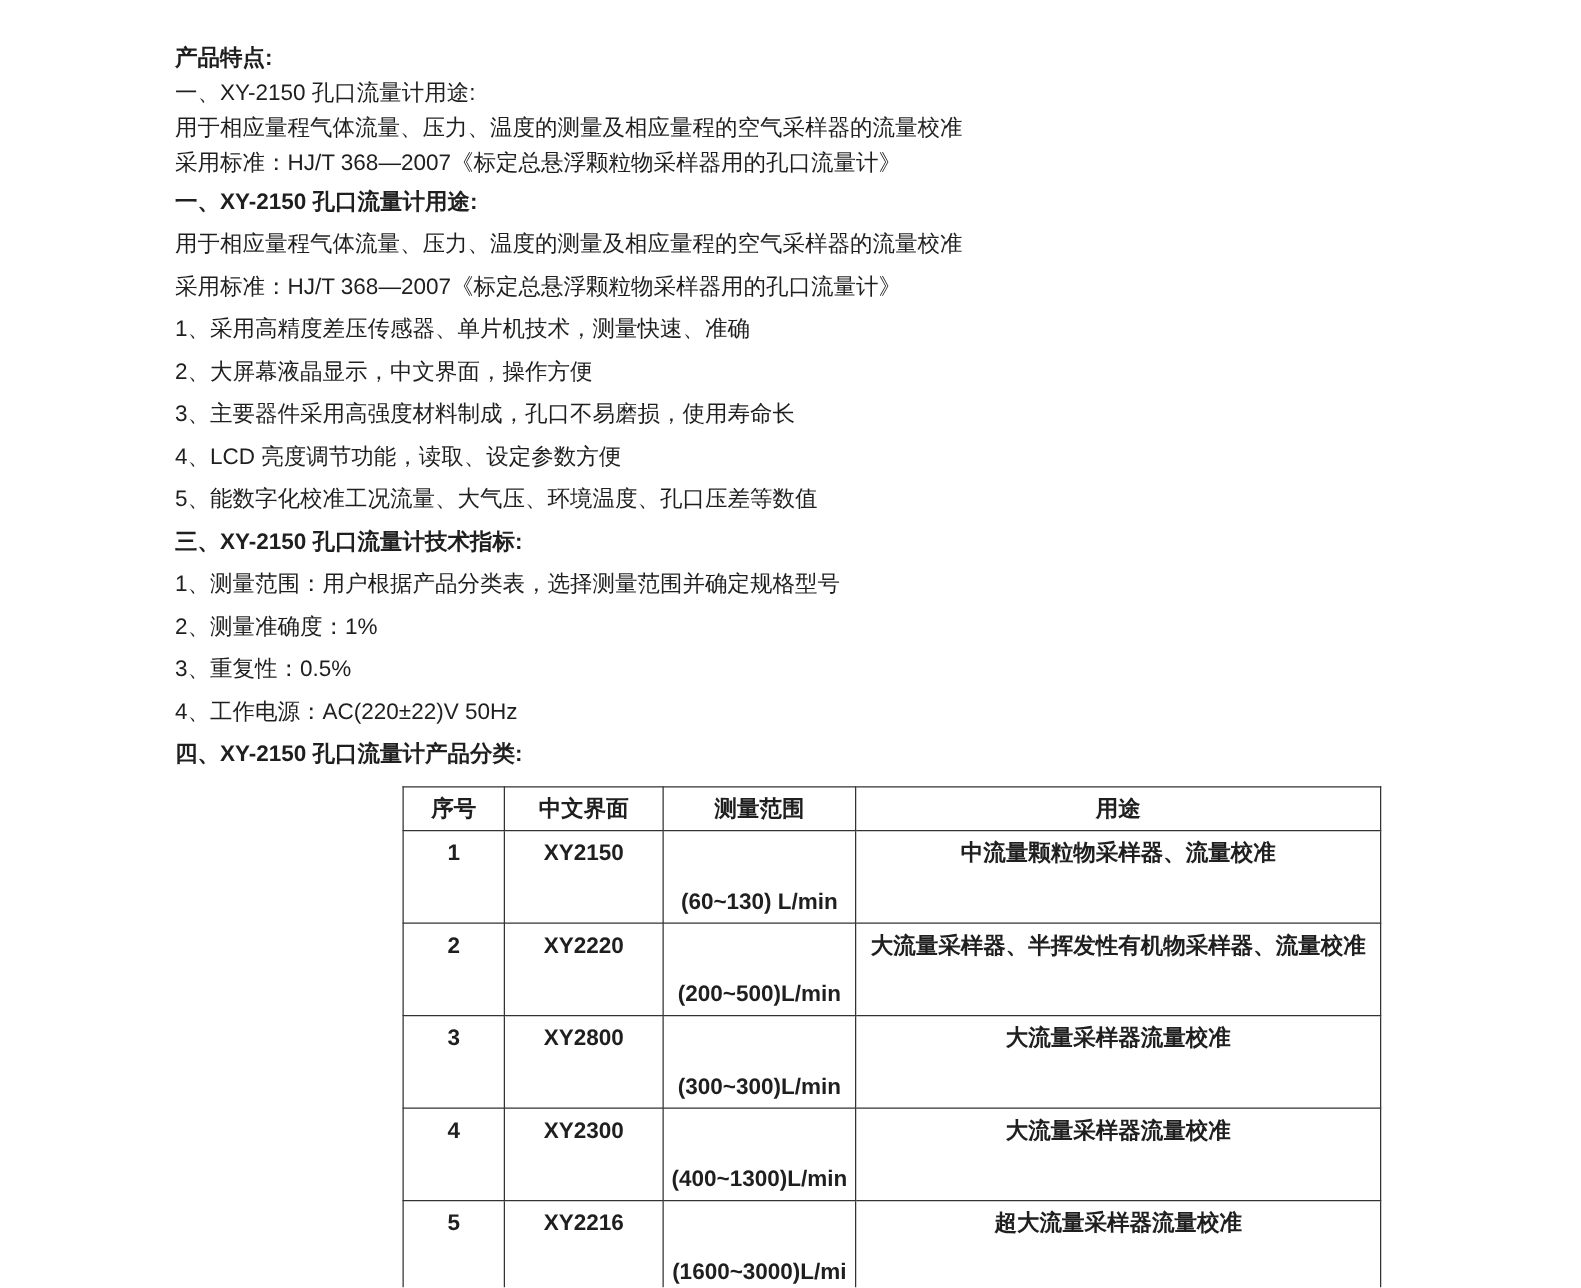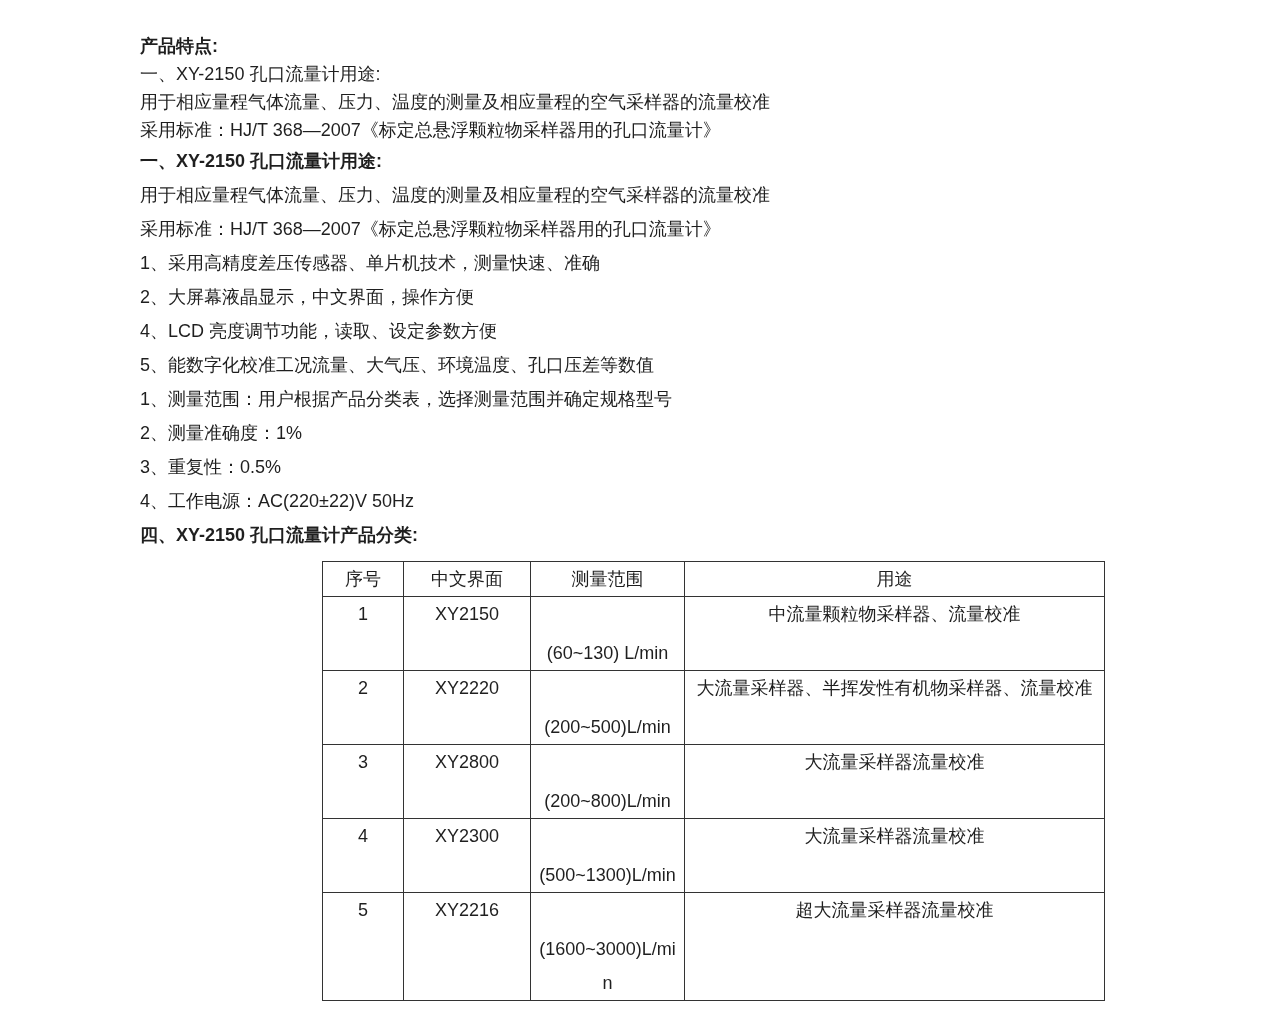--- a/index.html
+++ b/index.html
@@ -49,21 +49,21 @@
   table.classify{
     border-collapse:collapse;
     table-layout:fixed;
     margin:9px 0 0 182px;
     width:782px;
   }
   table.classify th,
   table.classify td{
     border:1px solid var(--border);
     font-size:18px;
-    font-weight:400;
+    font-weight:700;
     text-align:center;
     vertical-align:top;
     line-height:34px;
     padding:0;
     overflow:hidden;
   }
   .range-wrap{
     display:inline-block;
     max-width:142px;
     word-break:break-all;
@@ -80,22 +80,24 @@
   <p class="s1-line">一、XY-2150 孔口流量计用途:</p>
   <p class="s1-line">用于相应量程气体流量、压力、温度的测量及相应量程的空气采样器的流量校准</p>
   <p class="s1-line">采用标准：HJ/T 368—2007《标定总悬浮颗粒物采样器用的孔口流量计》</p>
 
 
   <p class="blk blk-h">一、XY-2150 孔口流量计用途:</p>
   <p class="blk blk-p">用于相应量程气体流量、压力、温度的测量及相应量程的空气采样器的流量校准</p>
   <p class="blk blk-p">采用标准：HJ/T 368—2007《标定总悬浮颗粒物采样器用的孔口流量计》</p>
   <p class="blk blk-p">1、采用高精度差压传感器、单片机技术，测量快速、准确</p>
   <p class="blk blk-p">2、大屏幕液晶显示，中文界面，操作方便</p>
+  <p class="blk blk-p">3、主要器件采用高强度材料制成，孔口不易磨损，使用寿命长</p>
   <p class="blk blk-p">4、LCD 亮度调节功能，读取、设定参数方便</p>
   <p class="blk blk-p">5、能数字化校准工况流量、大气压、环境温度、孔口压差等数值</p>
+  <p class="blk blk-h">三、XY-2150 孔口流量计技术指标:</p>
   <p class="blk blk-p">1、测量范围：用户根据产品分类表，选择测量范围并确定规格型号</p>
   <p class="blk blk-p">2、测量准确度：1%</p>
   <p class="blk blk-p">3、重复性：0.5%</p>
   <p class="blk blk-p">4、工作电源：AC(220±22)V 50Hz</p>
   <p class="blk blk-h">四、XY-2150 孔口流量计产品分类:</p>
 
   <table class="classify">
     <colgroup>
       <col style="width:81px">
       <col style="width:127px">
@@ -119,27 +121,27 @@
       </tr>
       <tr>
         <td>2</td>
         <td>XY2220</td>
         <td><span class="range-wrap">(200~500)L/min</span></td>
         <td>大流量采样器、半挥发性有机物采样器、流量校准</td>
       </tr>
       <tr>
         <td>3</td>
         <td>XY2800</td>
-        <td><span class="range-wrap">(200~800)L/min</span></td>
+        <td><span class="range-wrap">(300~300)L/min</span></td>
         <td>大流量采样器流量校准</td>
       </tr>
       <tr>
         <td>4</td>
         <td>XY2300</td>
-        <td><span class="range-wrap">(500~1300)L/min</span></td>
+        <td><span class="range-wrap">(400~1300)L/min</span></td>
         <td>大流量采样器流量校准</td>
       </tr>
       <tr>
         <td>5</td>
         <td>XY2216</td>
         <td><span class="range-wrap">(1600~3000)L/min</span></td>
         <td>超大流量采样器流量校准</td>
       </tr>
     </tbody>
   </table>

